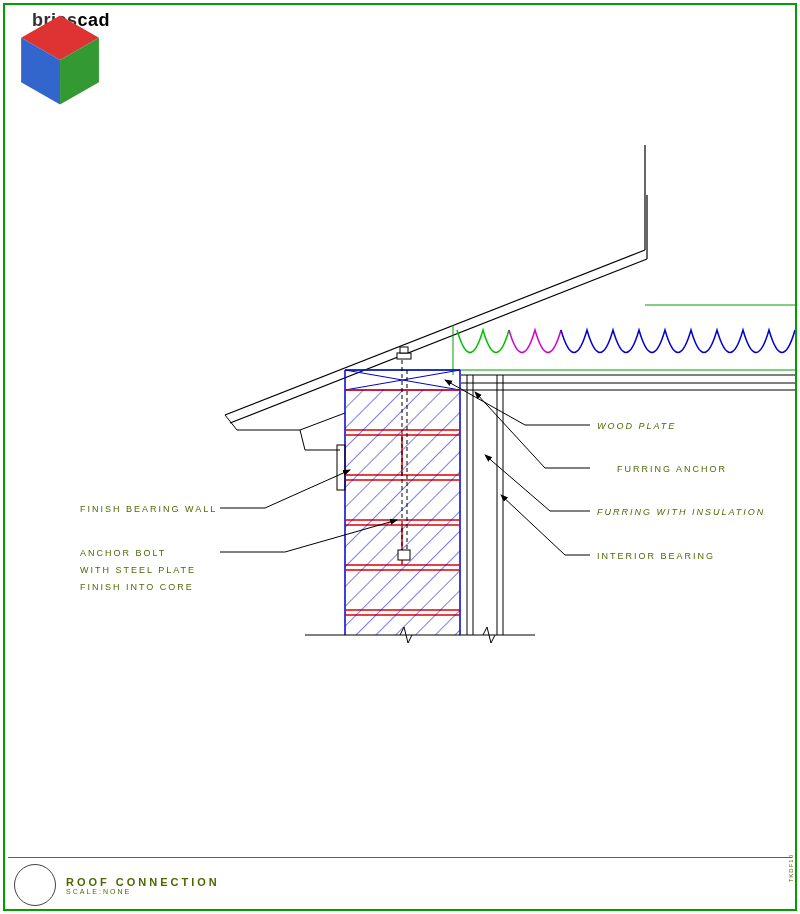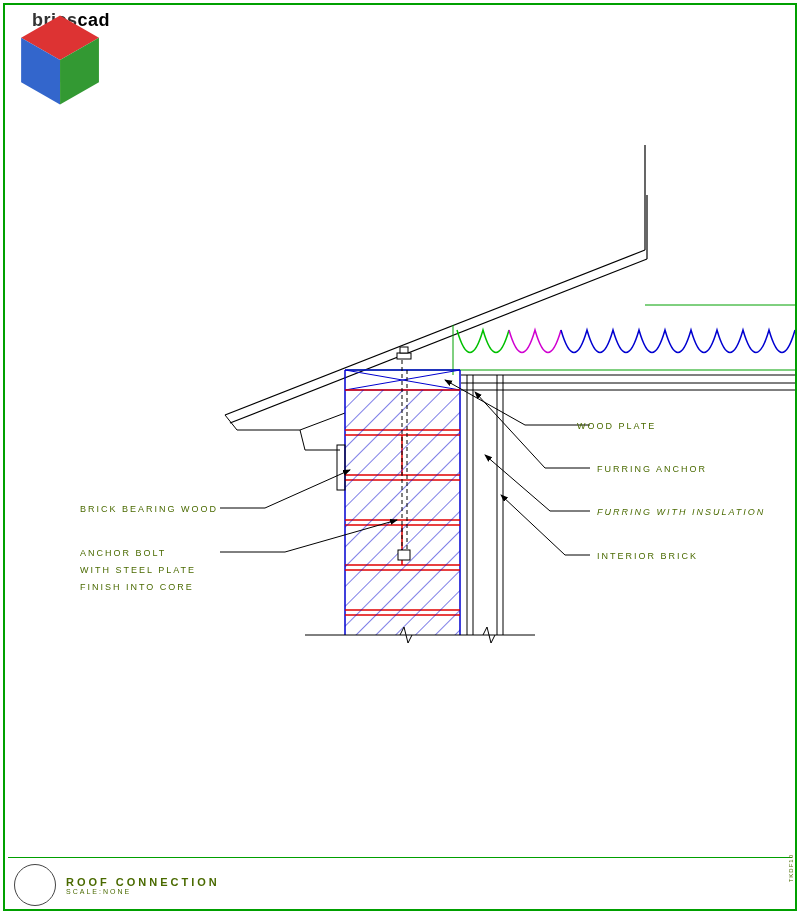--- a/index.html
+++ b/index.html
@@ -215,26 +215,26 @@
       <path d="M 585 390 L 520 390 L 440 345"></path>
       <path d="M 585 433 L 540 433 L 470 357"></path>
       <path d="M 585 476 L 545 476 L 480 420"></path>
       <path d="M 585 520 L 560 520 L 496 460"></path>
 
       <path d="M 215 473 L 260 473 L 345 435"></path>
       <path d="M 215 517 L 280 517 L 392 485"></path>
     </g>
   </svg>
 
-  <div class="annotation" style="left:572px; top:383px;">WOOD PLATE</div>
-  <div class="annotation" style="left:592px; top:426px;">FURRING ANCHOR</div>
+  <div class="annotation" style="left:592px; top:383px;font-style:italic;">WOOD PLATE</div>
+  <div class="annotation" style="left:612px; top:426px;">FURRING ANCHOR</div>
   <div class="annotation" style="left:592px; top:469px;font-style:italic;">FURRING WITH INSULATION</div>
-  <div class="annotation" style="left:592px; top:513px;">INTERIOR BRICK</div>
-
-  <div class="annotation" style="left:75px; top:466px; text-align:right; width:135px;">BRICK BEARING WOOD</div>
+  <div class="annotation" style="left:592px; top:513px;">INTERIOR BEARING</div>
+
+  <div class="annotation" style="left:75px; top:466px; text-align:right; width:135px;">FINISH BEARING WALL</div>
   <div class="annotation" style="left:75px; top:510px; text-align:left; width:135px;">
     <div>ANCHOR BOLT</div>
     <div>WITH STEEL PLATE</div>
     <div>FINISH INTO CORE</div>
   </div>
 </div>
 
 <div class="title-block">
   <div class="title-circle"></div>
   <div class="title-text">

